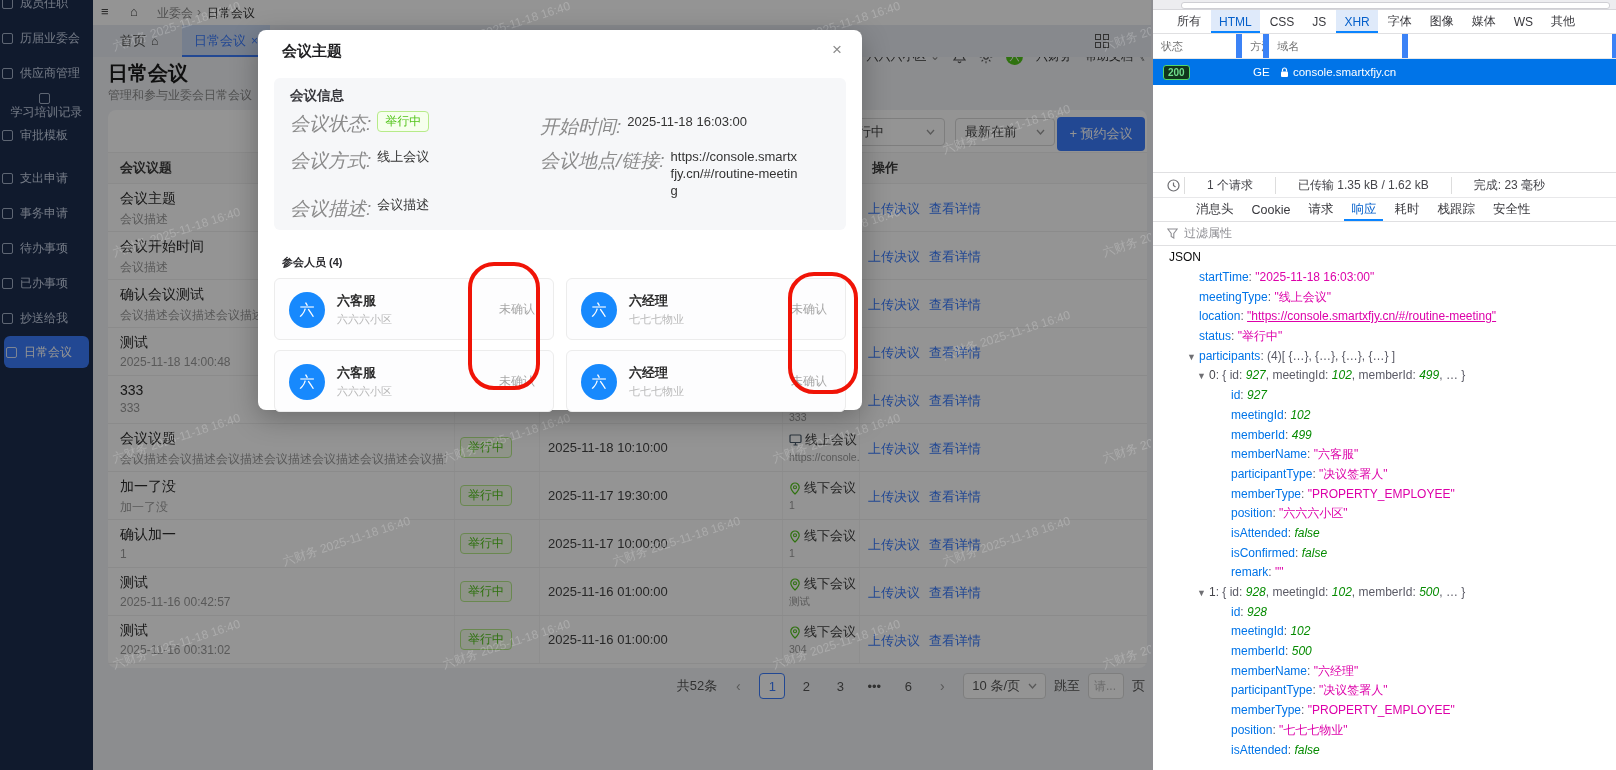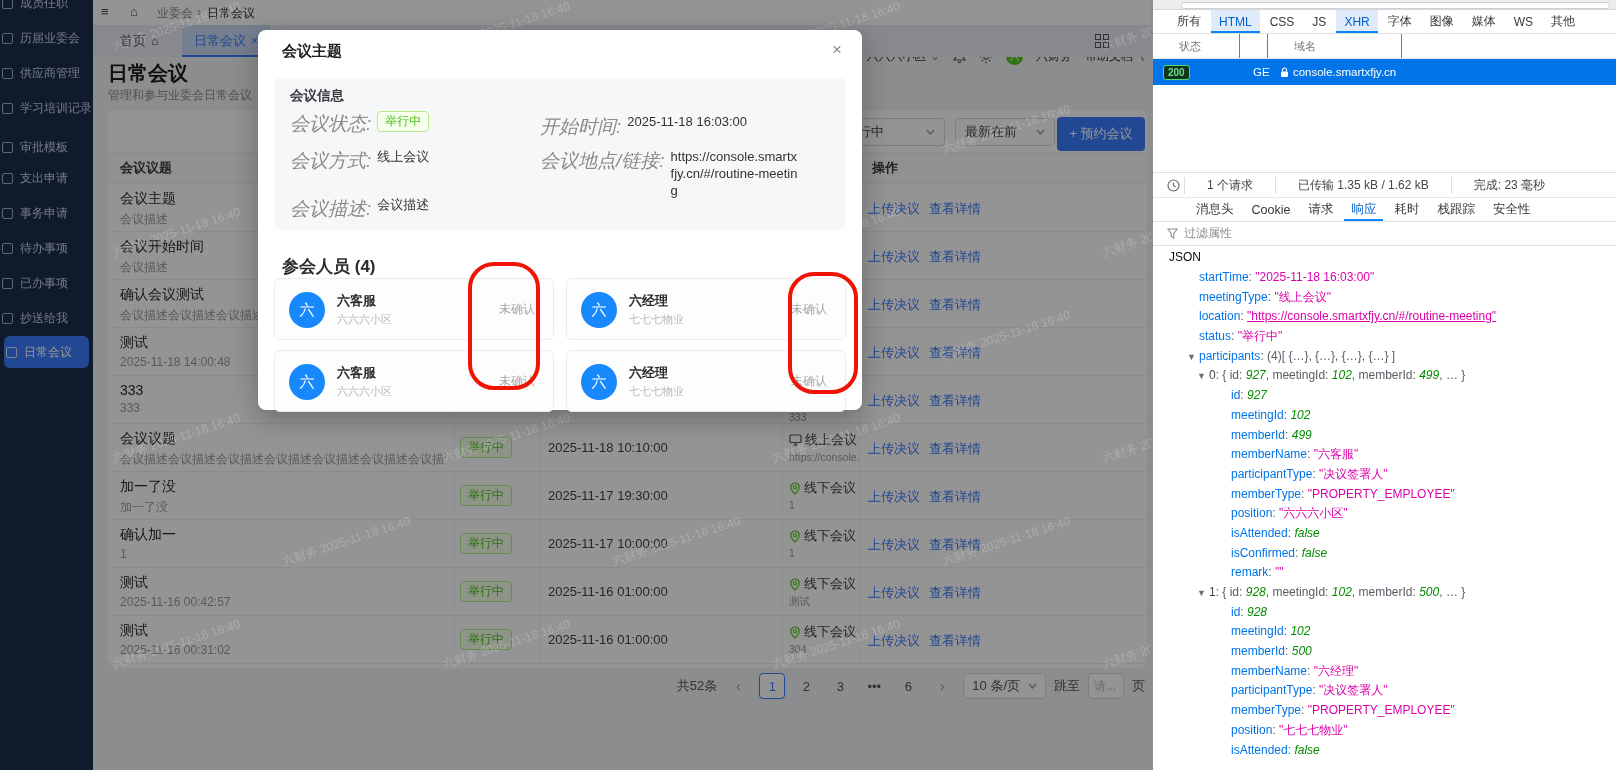--- a/index.html
+++ b/index.html
@@ -75,21 +75,21 @@
   
   .modal{position:absolute;left:258px;top:30px;width:604px;height:380px;background:#fff;border-radius:8px;
     z-index:60;box-shadow:0 8px 28px rgba(0,0,0,.28);}
   .m-title{position:absolute;left:24px;top:12px;font-size:15px;font-weight:700;color:#1d1d1f;}
   .m-close{position:absolute;right:20px;top:10px;font-size:17px;color:#8c8c8c;cursor:pointer;}
   .m-info{position:absolute;left:16px;top:48px;width:572px;height:152px;background:#f6f7f9;border-radius:6px;}
   .m-info-title{position:absolute;left:16px;top:9px;font-size:13.5px;font-weight:700;color:#38383d;}
   .m-lab{color:#8b8b8b;font-size:19px;font-style:italic;} .m-val{color:#333;font-size:13px;}
   .mi-row{position:absolute;display:flex;gap:6px;align-items:flex-start;}
   .m-link-wrap{display:inline-block;width:130px;word-break:break-all;line-height:17px;vertical-align:top;}
-  .m-part-title{position:absolute;left:24px;top:225px;font-size:17px;font-weight:700;color:#2a2a2e;}
+  .m-part-title{position:absolute;left:24px;top:225px;font-size:11px;font-weight:700;color:#2a2a2e;}
   .m-grid{position:absolute;left:16px;top:248px;width:572px;display:grid;
     grid-template-columns:280px 280px;gap:10px 12px;}
   .p-card{height:62px;border:1px solid #ececec;border-radius:6px;background:#fdfdfe;position:relative;}
   .p-av{position:absolute;left:14px;top:13px;width:36px;height:36px;border-radius:50%;background:#1789fd;
     color:#fff;font-size:15px;display:flex;align-items:center;justify-content:center;}
   .p-name{position:absolute;left:62px;top:13px;font-size:13px;color:#2b2b2b;font-weight:600;}
   .p-org{position:absolute;left:62px;top:33px;font-size:11px;color:#b9b9b9;}
   .p-status{position:absolute;right:18px;top:22px;font-size:12px;color:#a6a6a6;}
   .anno{position:absolute;border:4px solid var(--red);border-radius:26px;z-index:70;pointer-events:none;}
   .anno.left{left:468px;top:262px;width:72px;height:128px;}
@@ -98,21 +98,21 @@
   #devtools{position:absolute;left:1151px;top:0;width:465px;height:770px;background:#fff;
     border-left:2px solid #8d8d91;color:#38383d;}
   .dt-stub{position:absolute;left:0;top:0;width:465px;height:10px;background:#ededf0;border-bottom:1px solid #d7d7db;}
   .dt-stub .box{position:absolute;left:28px;right:8px;top:2px;height:7px;background:#fff;border:1px solid #cfcfd4;border-radius:3px;}
   .dt-ftabs{position:absolute;left:0;top:10px;width:465px;height:24px;display:flex;align-items:stretch;
     padding-left:16px;gap:2px;border-bottom:1px solid #e0e0e2;background:#fff;}
   .dt-ftab{padding:0 8px;font-size:12px;display:flex;align-items:center;cursor:pointer;color:#38383d;}
   .dt-ftab.active{color:#0560cb;background:#dfeafa;box-shadow:inset 0 -2px 0 #0a84ff;}
   .dt-cols{position:absolute;left:0;top:34px;width:465px;height:25px;display:flex;font-size:11px;color:#737373;
     border-bottom:1px solid #e7e7e9;background:#fff;}
-  .dt-cols div{display:flex;align-items:center;padding-left:26px;border-right:1px solid #3b82f6;overflow:hidden;white-space:nowrap;}
+  .dt-cols div{display:flex;align-items:center;padding-left:8px;border-right:6px solid #3b82f6;overflow:hidden;white-space:nowrap;}
   .dt-row{position:absolute;left:0;top:59px;width:465px;height:26px;display:flex;background:var(--sel);
     color:#fff;font-size:11.5px;cursor:pointer;}
   .dt-row div{display:flex;align-items:center;padding-left:10px;overflow:hidden;white-space:nowrap;}
   .dw0{width:95px;} .dw1{width:28px;} .dw2{width:148px;}  .dt-colfile{width:210px;margin-top:28px;} .dt-colinit{flex:1;}
   .st-badge{font-size:10px;font-weight:700;color:#6fdc8c;background:#11351c;border:1px solid #53d769;
     border-radius:3px;padding:0 4px;line-height:13px;}
   .dt-summary{position:absolute;left:0;top:172px;width:465px;height:25px;border-top:1px solid #e0e0e2;
     display:flex;align-items:center;font-size:12px;color:#45454a;padding-left:14px;}
   .dt-summary .seg{padding:0 22px;border-left:1px solid #ddd;white-space:nowrap;}
   .dt-summary .seg:first-of-type{border-left:none;padding-left:6px;}
@@ -145,25 +145,25 @@
         <span>成员任职</span>
       </div>
       <div class="side-item" style="top: 23px;">
         <span class="s-ico"></span>
         <span>历届业委会</span>
       </div>
       <div class="side-item" style="top: 58px;">
         <span class="s-ico"></span>
         <span>供应商管理</span>
       </div>
-      <div class="side-item" style="top: 93px;">
+      <div class="side-item" style="top: 93px; flex-direction: column;">
         <span class="s-ico"></span>
         <span>学习培训记录</span>
       </div>
-      <div class="side-item" style="top: 132px;">
+      <div class="side-item" style="top: 120px;">
         <span class="s-ico"></span>
         <span>审批模板</span>
       </div>
       <div class="side-item" style="top: 163px;">
         <span class="s-ico"></span>
         <span>支出申请</span>
       </div>
       <div class="side-item" style="top: 198px;">
         <span class="s-ico"></span>
         <span>事务申请</span>

